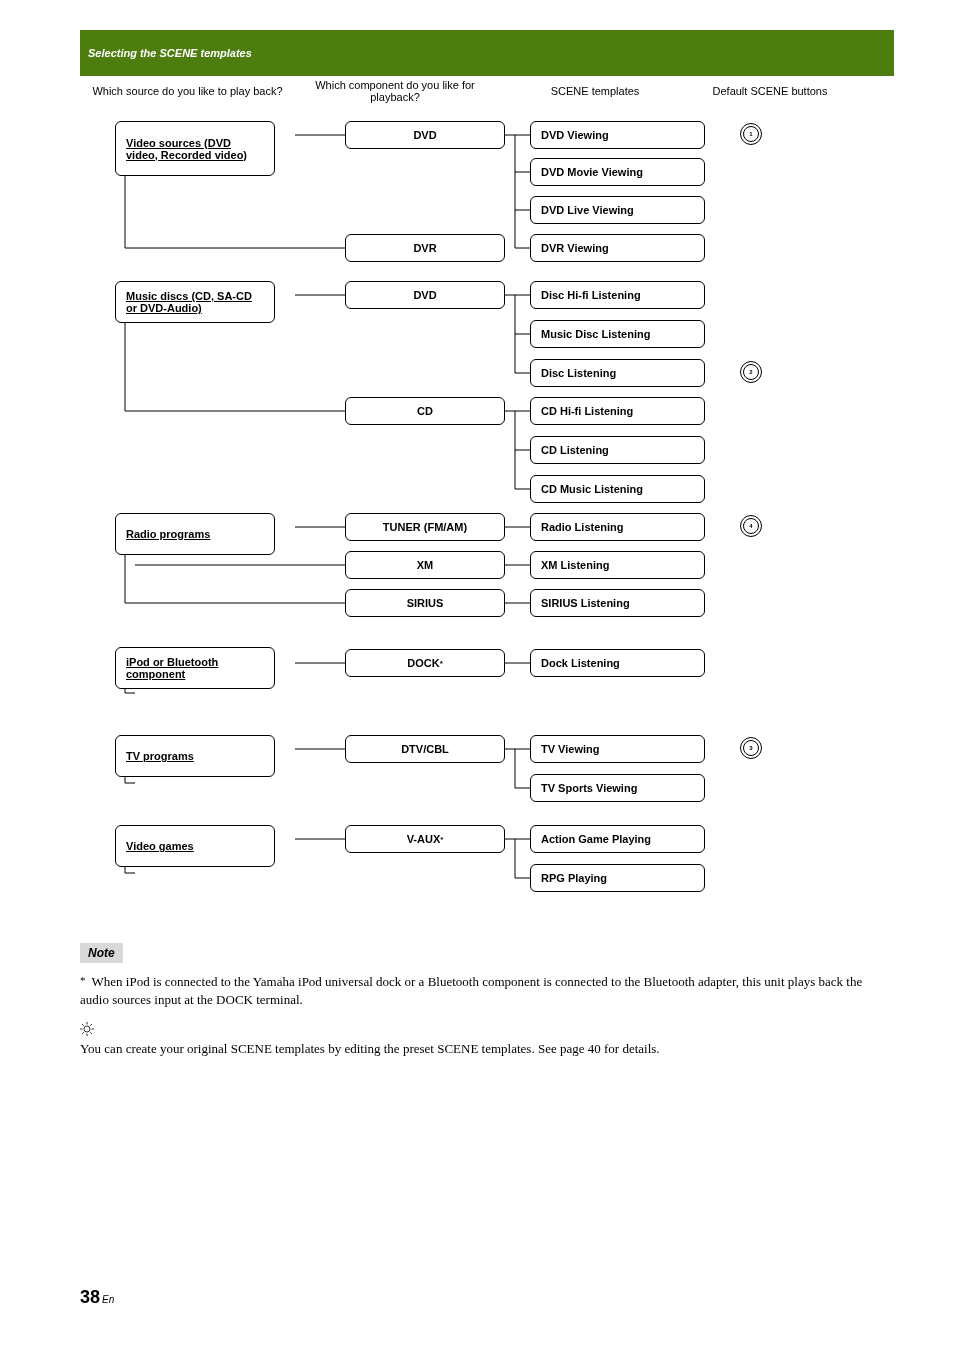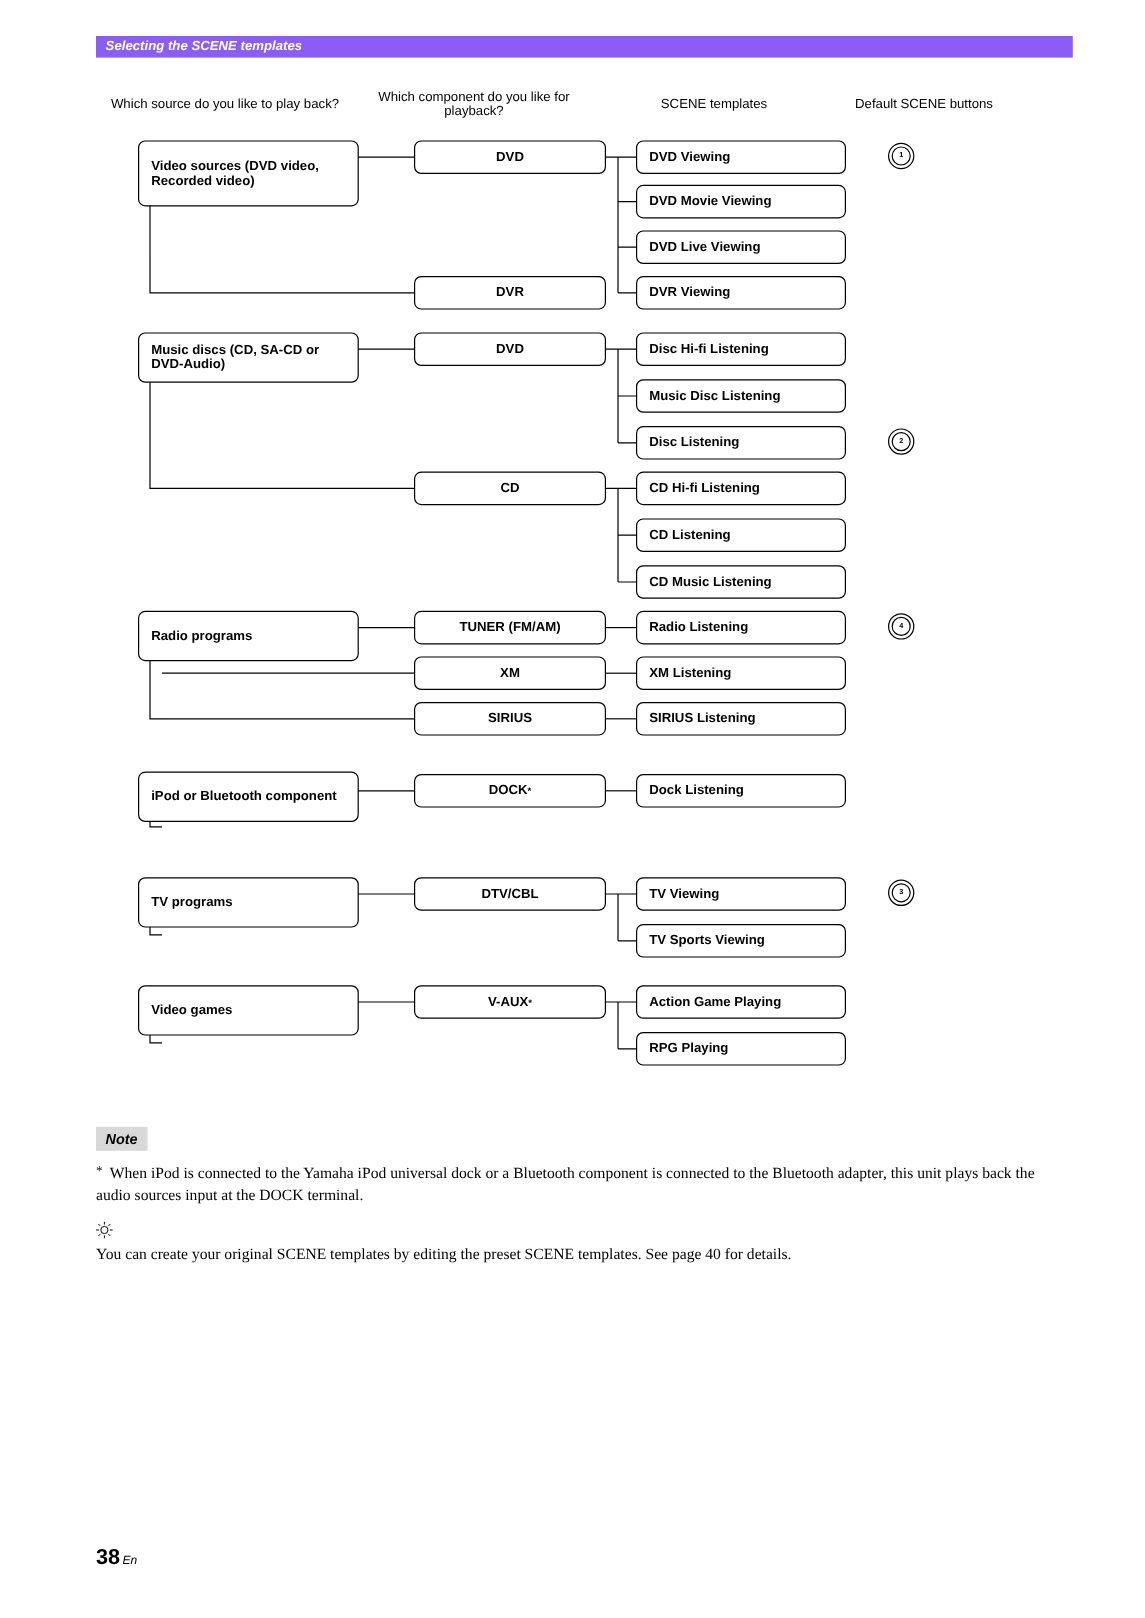--- a/index.html
+++ b/index.html
@@ -8,27 +8,27 @@
     width: 954px;
     height: 1348px;
     background: #fff;
     position: relative;
     color: #000;
   }
   .page {
     padding: 30px 60px 30px 80px;
   }
   .header-bar {
-    background: #8b5cf6;
+    background: #4d7c0f;
     color: #fff;
     font-style: italic;
     font-weight: bold;
     font-size: 11px;
-    padding: 3px 8px;
-    margin-bottom: 27px;
+    padding: 17px 8px;
+    margin-bottom: 3px;
   }
   .section-title {
     font-size: 16px;
     font-weight: bold;
     display: flex;
     align-items: center;
     margin-bottom: 20px;
   }
   .section-title .square {
     display: inline-block;
@@ -55,21 +55,21 @@
     position: absolute;
     border: 1px solid #000;
     border-radius: 6px;
     font-size: 11px;
     font-weight: bold;
     padding: 6px 10px;
     background: #fff;
     display: flex;
     align-items: center;
   }
-  .box.src { left: 35px; width: 184px; min-height: 42px; }
+  .box.src { left: 35px; width: 160px; min-height: 42px; text-decoration: underline; }
   .box.cmp { left: 265px; width: 160px; height: 28px; padding: 4px 10px; }
   .box.tpl { left: 450px; width: 175px; height: 28px; padding: 4px 10px; }
   .btn {
     position: absolute;
     left: 660px;
     width: 22px; height: 22px;
     border: 1.5px solid #000;
     border-radius: 50%;
     display: flex; align-items: center; justify-content: center;
   }

